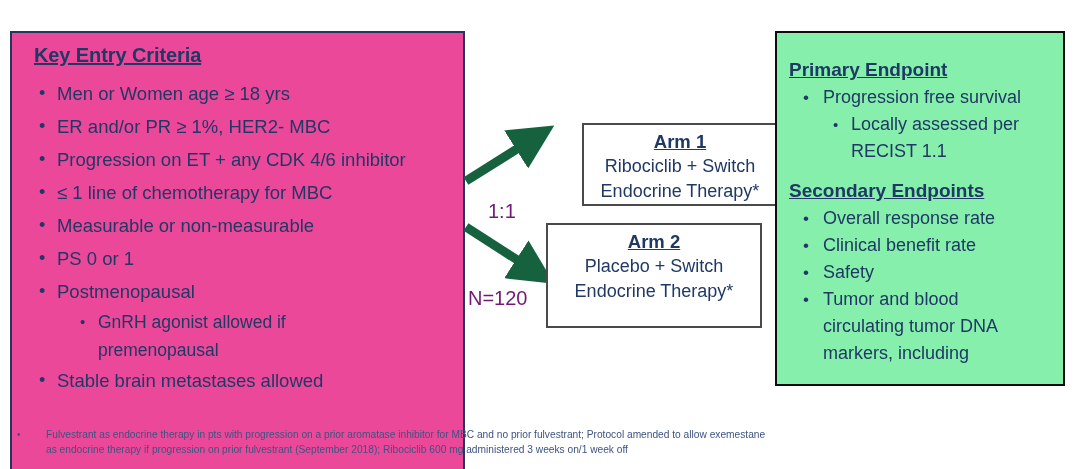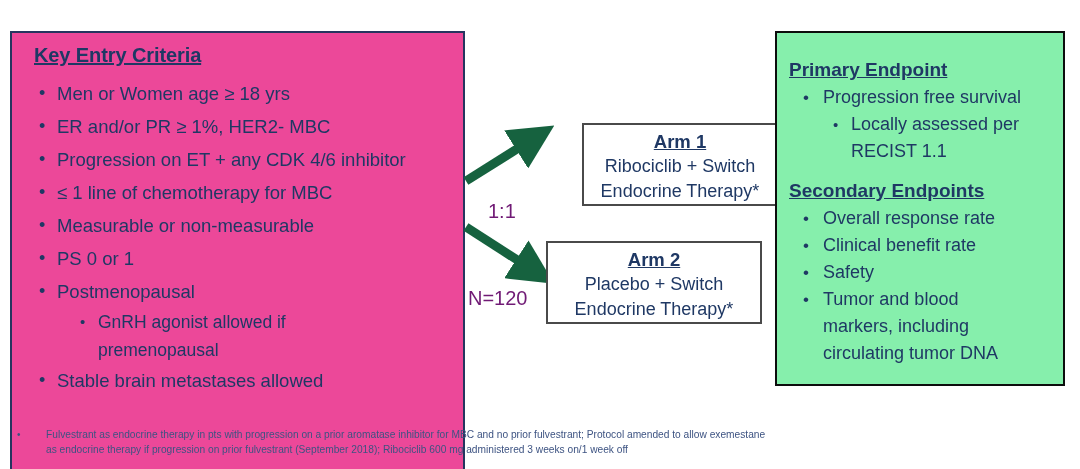--- a/index.html
+++ b/index.html
@@ -84,21 +84,21 @@
 
   
   .arm-box {
     position: absolute;
     box-sizing: border-box;
     border: 2.5px solid #4a4a4a;
     background: #ffffff;
     text-align: center;
   }
   #arm1-box { left: 546px; top: 123px; width: 196px; height: 83px; margin-left: 36px; }
-  #arm2-box { left: 546px; top: 241px; width: 216px; height: 83px; }
+  #arm2-box { left: 546px; top: 223px; width: 216px; height: 105px; }
   .arm-title {
     font-size: 18.5px;
     font-weight: bold;
     text-decoration: underline;
     margin-top: 5px;
     line-height: 24px;
   }
   .arm-line {
     font-size: 18px;
     line-height: 25px;
@@ -297,24 +297,24 @@
       <div class="ep-item">
         <span class="bullet">•</span><span>Clinical benefit rate</span>
       </div>
       <div class="ep-item">
         <span class="bullet">•</span><span>Safety</span>
       </div>
       <div class="ep-item">
         <span class="bullet">•</span><span>Tumor and blood</span>
       </div>
       <div class="ep-item cont">
+        <span>circulating tumor DNA</span>
+      </div>
+      <div class="ep-item cont">
         <span>markers, including</span>
-      </div>
-      <div class="ep-item cont">
-        <span>circulating tumor DNA</span>
       </div>
 
     </div>
   </div>
 
   <div class="footnote">
     <span class="fn-bullet">•</span>
     <span class="fn-text">Fulvestrant as endocrine therapy in pts with progression on a prior aromatase inhibitor for MBC and no prior fulvestrant; Protocol amended to allow exemestane</span>
     <span class="fn-text">as endocrine therapy if progression on prior fulvestrant (September 2018); Ribociclib 600 mg administered 3 weeks on/1 week off</span>
   </div>

